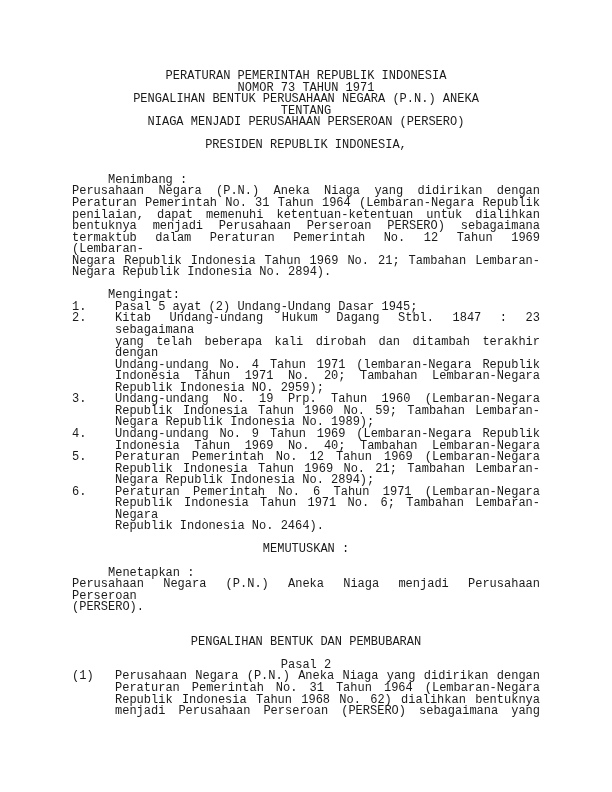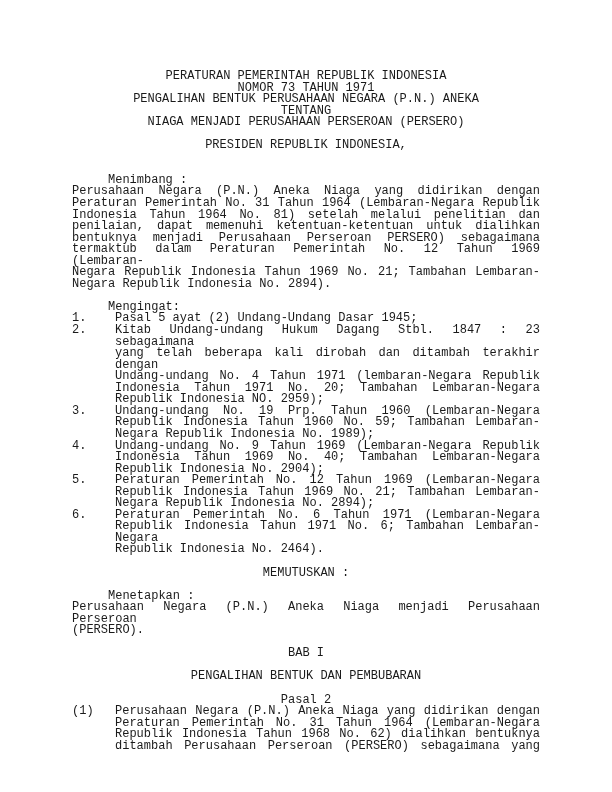--- a/index.html
+++ b/index.html
@@ -33,21 +33,20 @@
     <div class="center">PRESIDEN REPUBLIK INDONESIA,</div>
   </div>
 
   <div class="gap"></div>
     <div class="gap"></div>
 
   <div>
     <div class="line">Menimbang :</div>
     <div class="just">Perusahaan Negara (P.N.) Aneka Niaga yang didirikan dengan</div>
     <div class="just">Peraturan Pemerintah No. 31 Tahun 1964 (Lembaran-Negara Republik</div>
-    <div class="just">Indonesia Tahun 1964 No. 81) setelah melalui penelitian dan</div>
     <div class="just">penilaian, dapat memenuhi ketentuan-ketentuan untuk dialihkan</div>
     <div class="just">bentuknya menjadi Perusahaan Perseroan PERSERO) sebagaimana</div>
     <div class="just">termaktub dalam Peraturan Pemerintah No. 12 Tahun 1969 (Lembaran-</div>
     <div class="just">Negara Republik Indonesia Tahun 1969 No. 21; Tambahan Lembaran-</div>
     <div class="just last">Negara Republik Indonesia No. 2894).</div>
   </div>
 
   <div class="gap"></div>
 
   <div>
@@ -78,21 +77,20 @@
         <div class="just">Republik Indonesia Tahun 1960 No. 59; Tambahan Lembaran-</div>
         <div class="just last">Negara Republik Indonesia No. 1989);</div>
       </div>
     </div>
 
     <div class="item">
       <div class="num">4.</div>
       <div class="body-text">
         <div class="just">Undang-undang No. 9 Tahun 1969 (Lembaran-Negara Republik</div>
         <div class="just">Indonesia Tahun 1969 No. 40; Tambahan Lembaran-Negara</div>
-        <div class="just last">Republik Indonesia No. 2904);</div>
       </div>
     </div>
 
     <div class="item">
       <div class="num">5.</div>
       <div class="body-text">
         <div class="just">Peraturan Pemerintah No. 12 Tahun 1969 (Lembaran-Negara</div>
         <div class="just">Republik Indonesia Tahun 1969 No. 21; Tambahan Lembaran-</div>
         <div class="just last">Negara Republik Indonesia No. 2894);</div>
       </div>
@@ -112,29 +110,28 @@
   <div class="center">MEMUTUSKAN :</div>
   <div class="gap"></div>
 
   <div>
     <div class="line">Menetapkan :</div>
     <div class="just">Perusahaan Negara (P.N.) Aneka Niaga menjadi Perusahaan Perseroan</div>
     <div class="just last">(PERSERO).</div>
   </div>
 
   <div class="gap"></div>
-  <div class="center">BAB I</div>
   <div class="gap"></div>
   <div class="center">PENGALIHAN BENTUK DAN PEMBUBARAN</div>
   <div class="gap"></div>
   <div class="center">Pasal 2</div>
 
   <div class="item">
     <div class="num">(1)</div>
     <div class="body-text">
       <div class="just">Perusahaan Negara (P.N.) Aneka Niaga yang didirikan dengan</div>
       <div class="just">Peraturan Pemerintah No. 31 Tahun 1964 (Lembaran-Negara</div>
       <div class="just">Republik Indonesia Tahun 1968 No. 62) dialihkan bentuknya</div>
-      <div class="just">ditambah Perusahaan Perseroan (PERSERO) sebagaimana yang</div>
+      <div class="just">menjadi Perusahaan Perseroan (PERSERO) sebagaimana yang</div>
     </div>
   </div>
 
 </div>
 
 </body></html>

